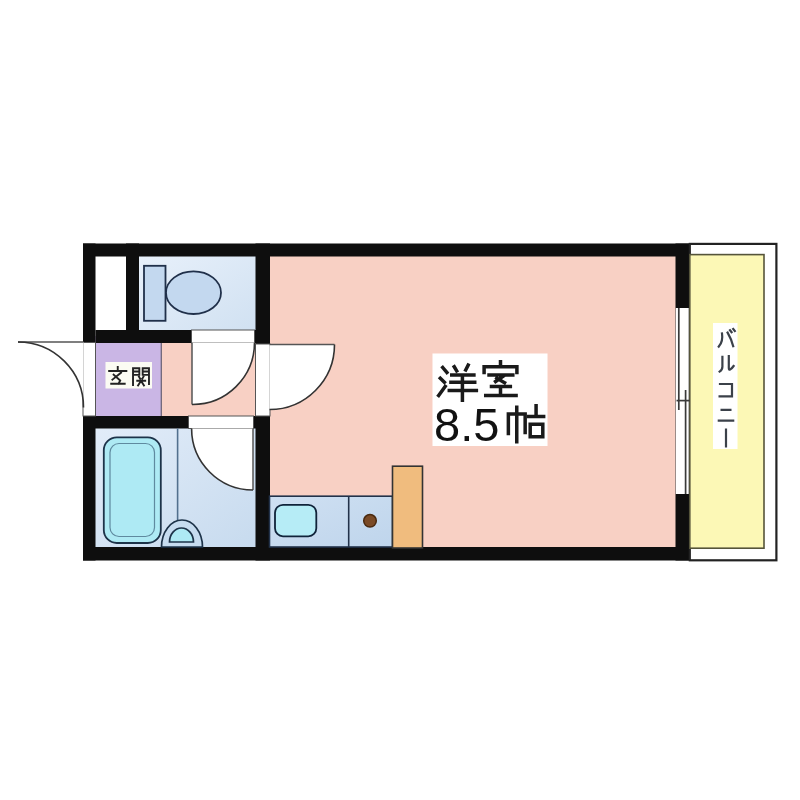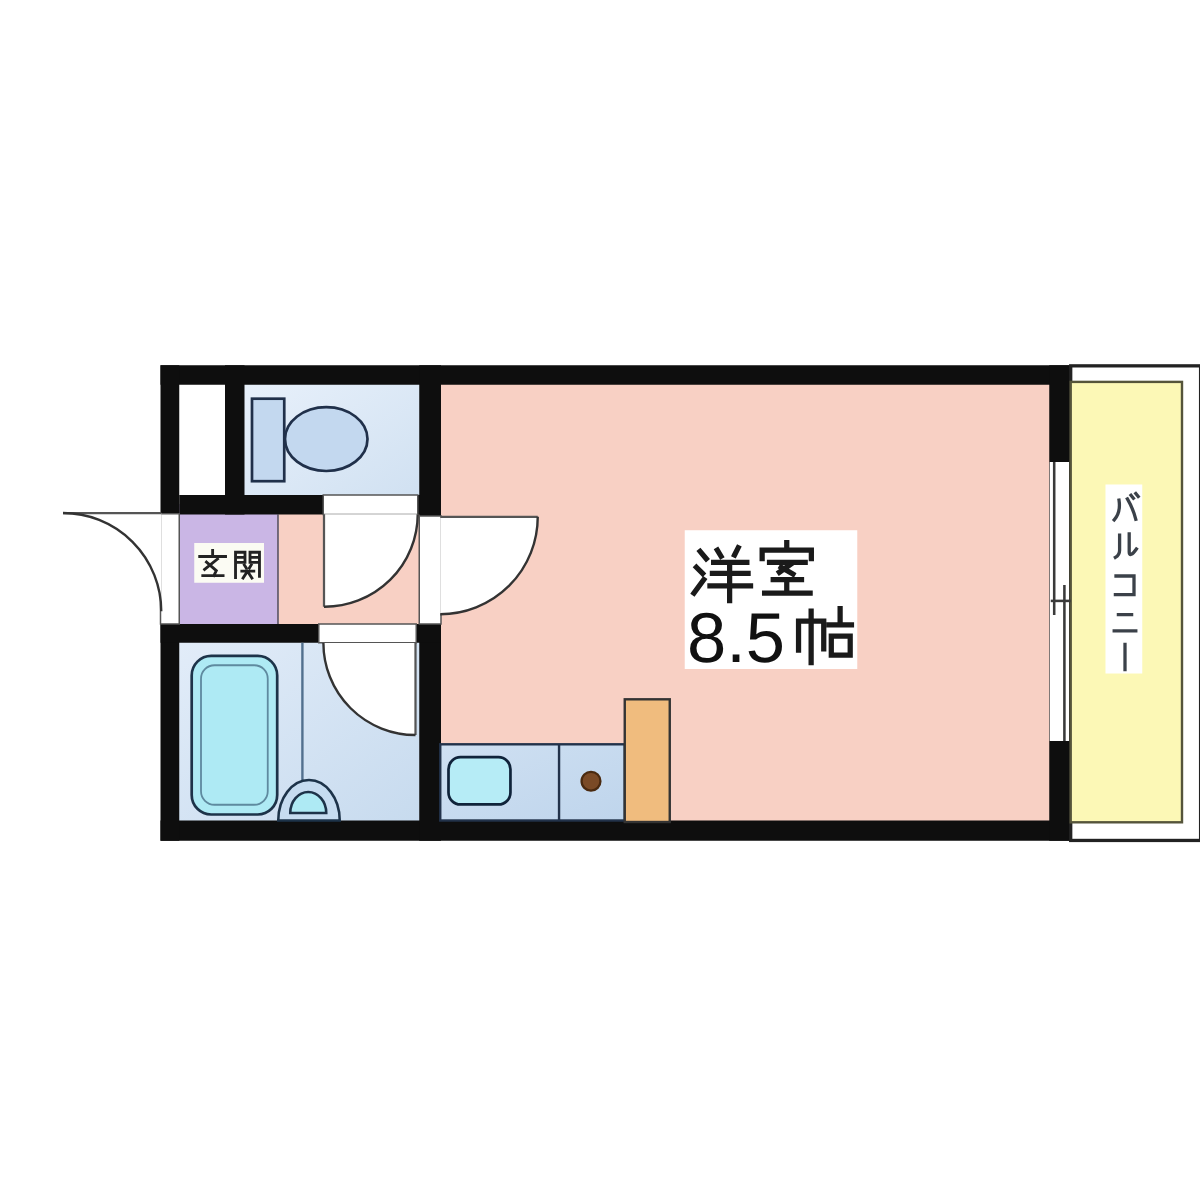--- a/index.html
+++ b/index.html
@@ -1,16 +1,16 @@
 <!DOCTYPE html>
 <html><head>
 <meta charset="utf-8">
 <style>
   html,body{margin:0;padding:0;background:#ffffff;}
-  .page{width:676px;height:800px;position:relative;font-family:"Liberation Sans",sans-serif;padding-left:24px;}
+  .page{width:676px;height:800px;position:relative;font-family:"Liberation Sans",sans-serif;}
 </style>
 </head>
 <body>
 <div class="page">
 <svg width="800" height="800" viewBox="0 0 800 800" xmlns="http://www.w3.org/2000/svg">
 <defs>
   <linearGradient id="bathg" x1="0" y1="0" x2="1" y2="1">
     <stop offset="0" stop-color="#e3edf9"></stop>
     <stop offset="1" stop-color="#c6daee"></stop>
   </linearGradient>

